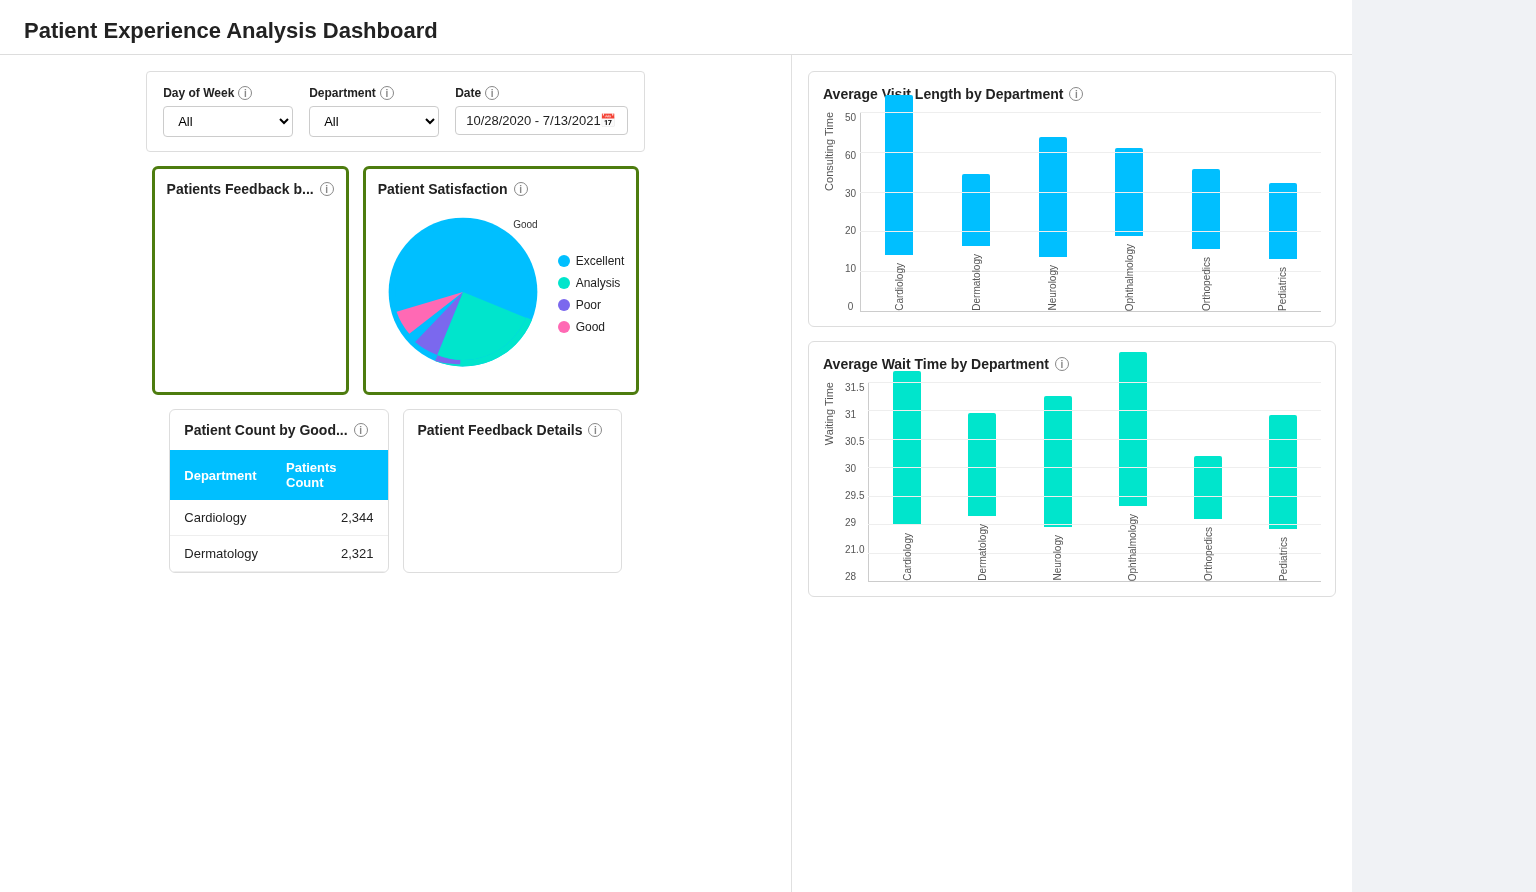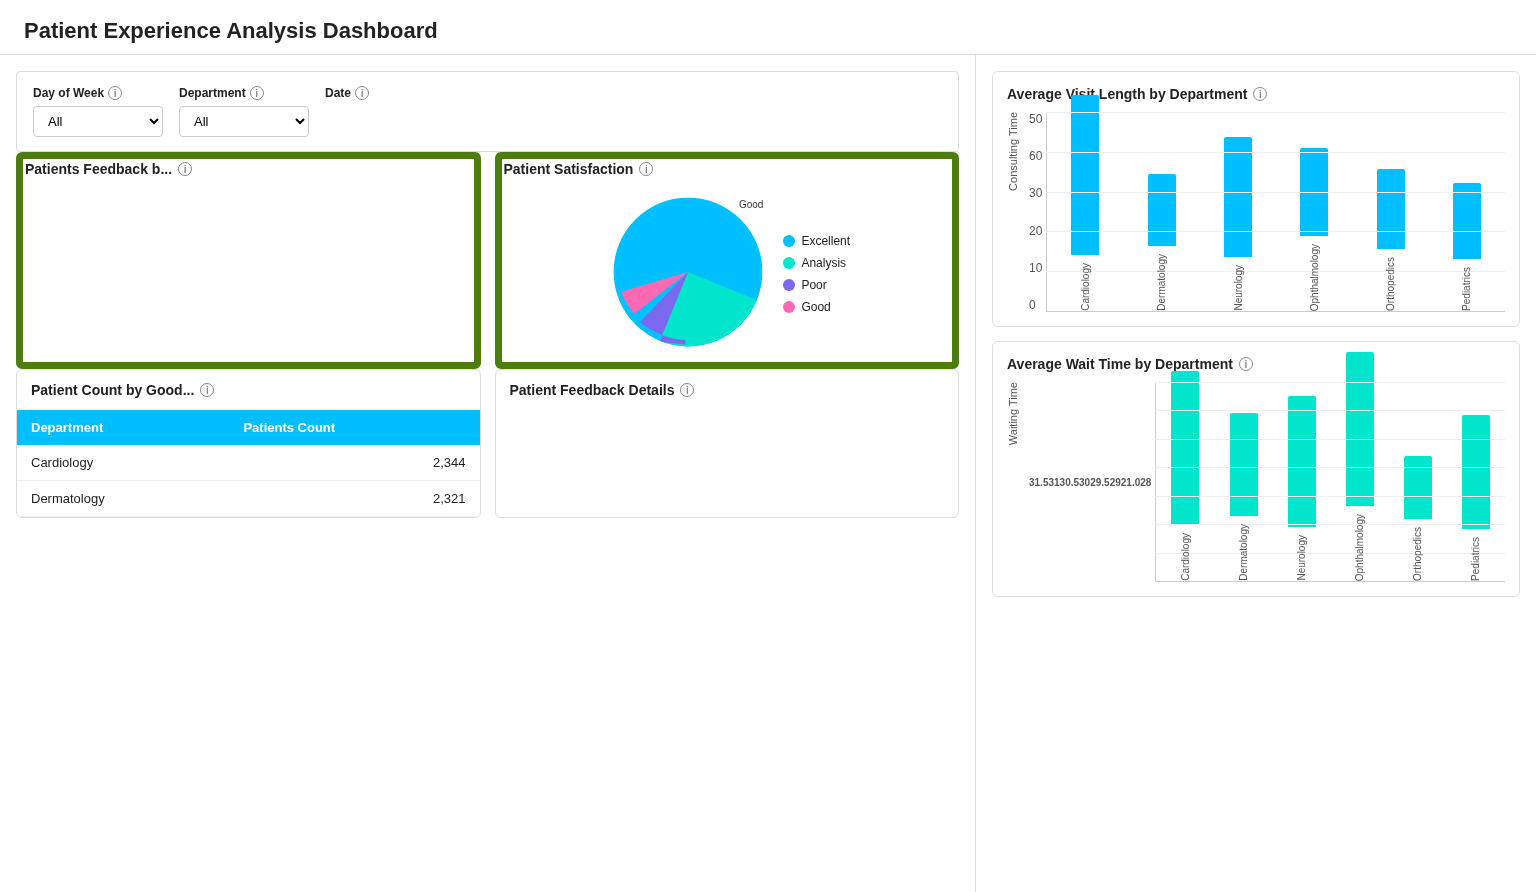--- a/index.html
+++ b/index.html
@@ -1,41 +1,41 @@
 <!DOCTYPE html>
 <html><head>
   <meta charset="utf-8">
   <style>
     * { box-sizing: border-box; margin: 0; padding: 0; }
     body { font-family: Arial, sans-serif; background: #f0f2f5; font-size: 13px; color: #222; }
 
-    .dashboard { display: flex; flex-direction: column; width: 1536px; min-height: 892px; background: #fff; }
+    .dashboard { display: flex; flex-direction: column; width: 1352px; min-height: 892px; background: #fff; }
 
     .header { padding: 18px 24px 10px; border-bottom: 1px solid #ddd; background: #fff; }
     .header h1 { font-size: 22px; font-weight: 700; }
 
     .main-content { display: flex; flex: 1; }
 
-    .left-panel { flex: 1; padding: 16px; display: flex; flex-direction: column; gap: 0; border-right: 1px solid #e0e0e0; }
+    .left-panel { flex: 1; padding: 16px; display: flex; flex-direction: column; gap: 14px; border-right: 1px solid #e0e0e0; align-items: center; }
     .right-panel { width: 560px; padding: 16px; display: flex; flex-direction: column; gap: 14px; }
 
     
     .filters { display: flex; gap: 16px; background: #fff; border: 1px solid #ddd; border-radius: 4px; padding: 14px 16px; }
     .filter-group { display: flex; flex-direction: column; gap: 6px; }
     .filter-group label { font-size: 12px; font-weight: 600; display: flex; align-items: center; gap: 4px; }
     .filter-group select, .filter-group .date-input {
       border: 1px solid #ccc; border-radius: 4px; padding: 6px 10px; font-size: 13px;
       min-width: 130px; background: #fff; cursor: pointer;
     }
     .date-input { display: flex; align-items: center; justify-content: space-between; min-width: 220px; }
     .filter-group-date { flex: 1; }
 
     
     .cards-row { display: flex; gap: 14px; }
-    .card { background: #fff; border: 7px solid #4d7c0f; border-radius: 6px; padding: 2px; flex: 1; }
+    .card { background: #fff; border: 3px solid #4d7c0f; border-radius: 6px; padding: 12px; flex: 1; }
     .card-title { font-weight: 700; font-size: 14px; margin-bottom: 10px; display: flex; align-items: center; gap: 6px; }
 
     
     .donut-container { display: flex; align-items: center; gap: 20px; justify-content: center; }
     .donut-legend { display: flex; flex-direction: column; gap: 10px; }
     .legend-item { display: flex; align-items: center; gap: 6px; font-size: 12px; }
     .legend-dot { width: 12px; height: 12px; border-radius: 50%; }
 
     
     .pie-container { display: flex; align-items: center; gap: 10px; justify-content: center; }
@@ -107,20 +107,24 @@
             <option>Orthopedics</option>
             <option>Pediatrics</option>
           </select>
         </div>
 
         <div class="filter-group filter-group-date">
           <label>
             <span>Date</span>
             <span class="info-icon">i</span>
           </label>
+          <div class="date-input">
+            <span>10/28/2020 - 7/13/2021</span>
+            <span>📅</span>
+          </div>
         </div>
       </div>
 
       <div class="cards-row">
 
         <div class="card">
           <div class="card-title">
             <span>Patients Feedback b...</span>
             <span class="info-icon">i</span>
           </div>
@@ -228,21 +232,21 @@
         <div class="chart-section-title">
           <span>Average Visit Length by Department</span>
           <span class="info-icon">i</span>
         </div>
         <div style="display:flex; align-items:stretch;">
           <div style="display:flex;flex-direction:column;align-items:center;margin-right:4px;">
             <div class="y-axis-label">Consulting Time</div>
           </div>
           <div style="flex:1;">
             <div style="display:flex;align-items:flex-end;gap:0;">
-              <div style="display:flex;flex-direction:column;justify-content:space-between;align-items:flex-start;height:200px;padding-right:4px;font-size:12px;color:#555;">
+              <div style="display:flex;flex-direction:column;justify-content:space-between;align-items:center;height:200px;padding-right:4px;font-size:10px;color:#555;">
                 <span>50</span>
                 <span>60</span>
                 <span>30</span>
                 <span>20</span>
                 <span>10</span>
                 <span>0</span>
               </div>
               <div style="flex:1;position:relative;">
                 <div style="position:absolute;top:0;left:0;right:0;bottom:0;display:flex;flex-direction:column;justify-content:space-between;pointer-events:none;">
                   <div style="border-top:1px solid #eee;"></div>
@@ -294,21 +298,21 @@
         <div class="chart-section-title">
           <span>Average Wait Time by Department</span>
           <span class="info-icon">i</span>
         </div>
         <div style="display:flex;align-items:stretch;">
           <div style="display:flex;flex-direction:column;align-items:center;margin-right:4px;">
             <div class="y-axis-label">Waiting Time</div>
           </div>
           <div style="flex:1;">
             <div style="display:flex;align-items:flex-end;">
-              <div style="display:flex;flex-direction:row;justify-content:space-between;align-items:center;height:200px;padding-right:4px;font-size:10px;color:#555;font-weight:bold;">
+              <div style="display:flex;flex-direction:column;justify-content:space-between;align-items:flex-start;height:200px;padding-right:4px;font-size:10px;color:#555;">
                 <span>31.5</span>
                 <span>31</span>
                 <span>30.5</span>
                 <span>30</span>
                 <span>29.5</span>
                 <span>29</span>
                 <span>21.0</span>
                 <span>28</span>
               </div>
               <div style="flex:1;position:relative;">

